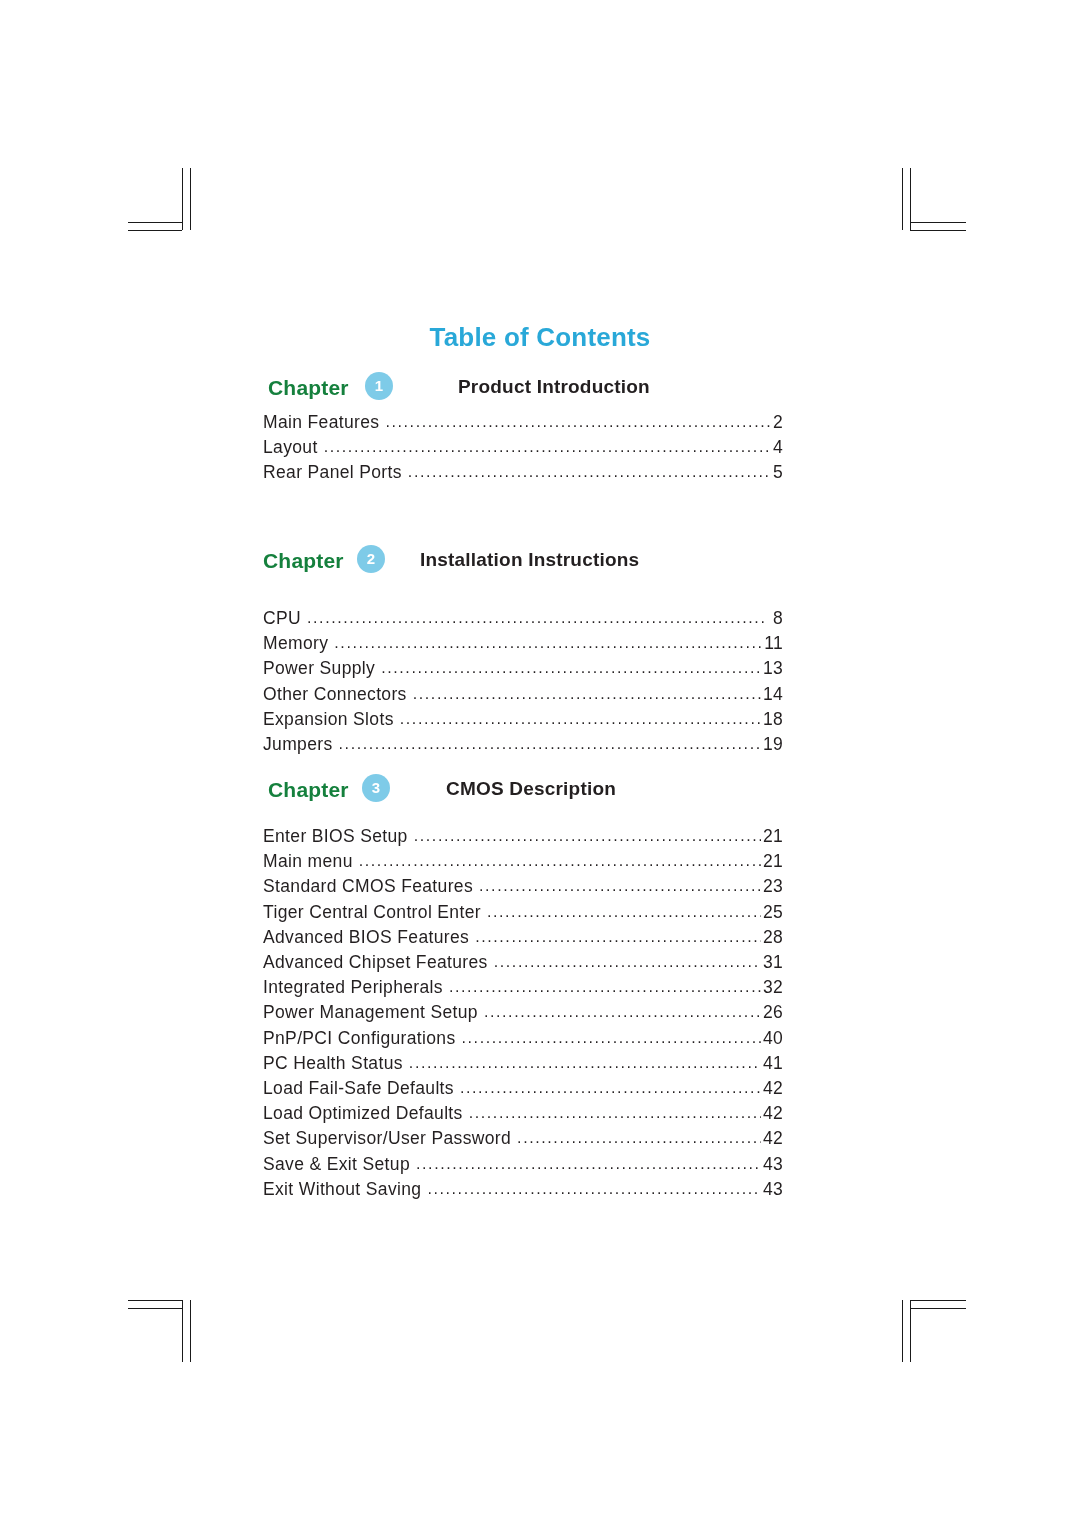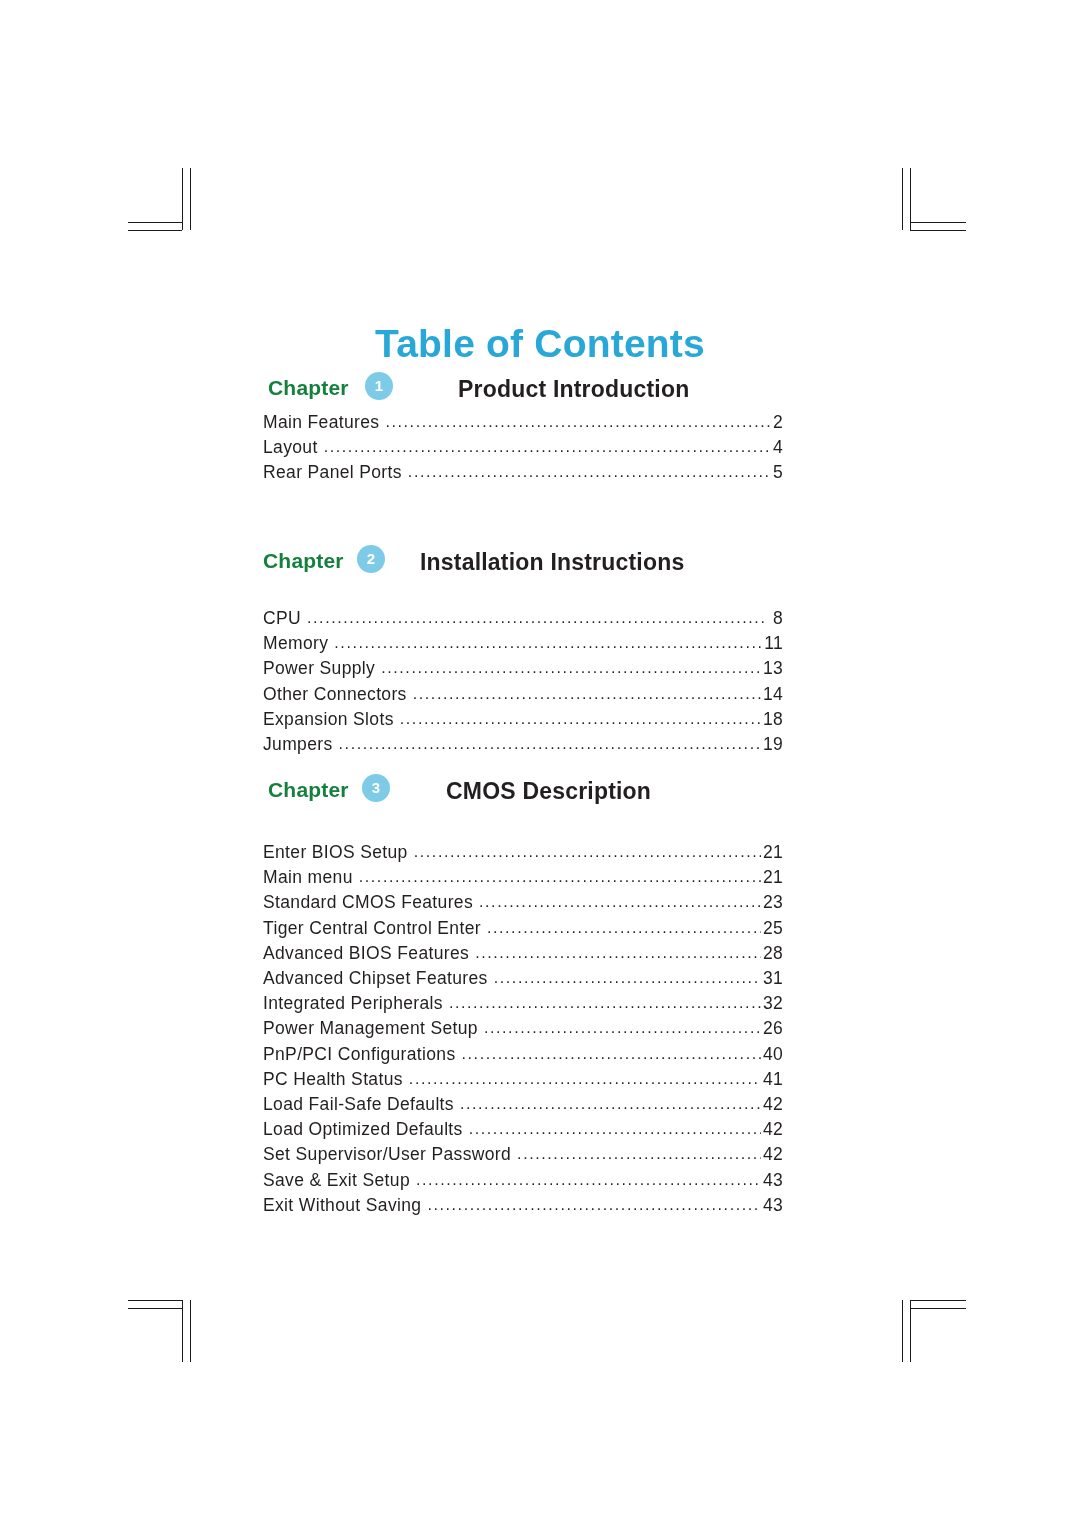--- a/index.html
+++ b/index.html
@@ -66,21 +66,21 @@
     width: 1080px;
     height: 1526px;
   }
 
   .toc-title {
     position: absolute;
     left: 0;
     top: 322px;
     width: 1080px;
     text-align: center;
-    font-size: 39px;
+    font-size: 26px;
     font-weight: bold;
     color: #29a8d8;
     letter-spacing: 0.2px;
   }
 
   .chapter-block {
     position: absolute;
     left: 263px;
     width: 520px;
   }
@@ -107,21 +107,21 @@
     background: #7ecbe8;
     color: #ffffff;
     font-size: 15px;
     font-weight: bold;
     text-align: center;
     line-height: 28px;
   }
   .chapter-name {
     position: absolute;
     top: 6px;
-    font-size: 23px;
+    font-size: 19px;
     font-weight: bold;
     color: #231f20;
     letter-spacing: 0.2px;
     white-space: nowrap;
   }
 
   .toc-list {
     margin: 0;
     padding: 0;
     list-style: none;
@@ -248,21 +248,21 @@
       </li>
     </ul>
   </div>
 
   <div class="chapter-block" id="chapter-3" style="top:772px;">
     <div class="chapter-head">
       <span class="chapter-word" style="left:5px;">Chapter</span>
       <span class="chapter-num" style="left:99px;">3</span>
       <span class="chapter-name" style="left:183px;">CMOS Description</span>
     </div>
-    <ul class="toc-list" style="margin-top:28px;">
+    <ul class="toc-list" style="margin-top:12px;">
       <li class="toc-row">
         <span class="toc-label">Enter BIOS Setup</span>
         <span class="toc-dots">..............................................................................................................</span>
         <span class="toc-page" style="width:24px;">21</span>
       </li>
       <li class="toc-row">
         <span class="toc-label">Main menu</span>
         <span class="toc-dots">..............................................................................................................</span>
         <span class="toc-page" style="width:24px;">21</span>
       </li>

